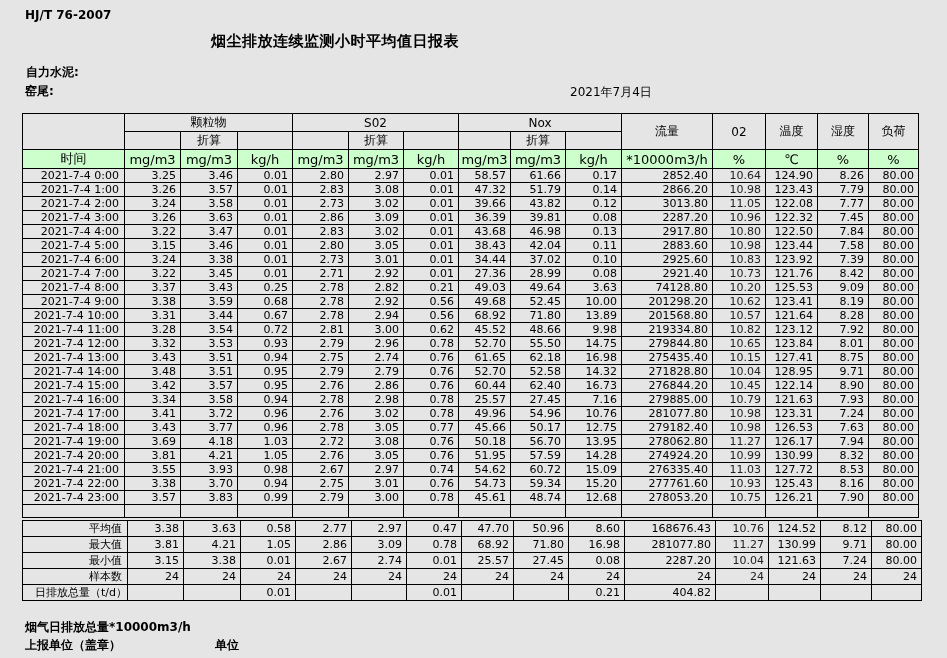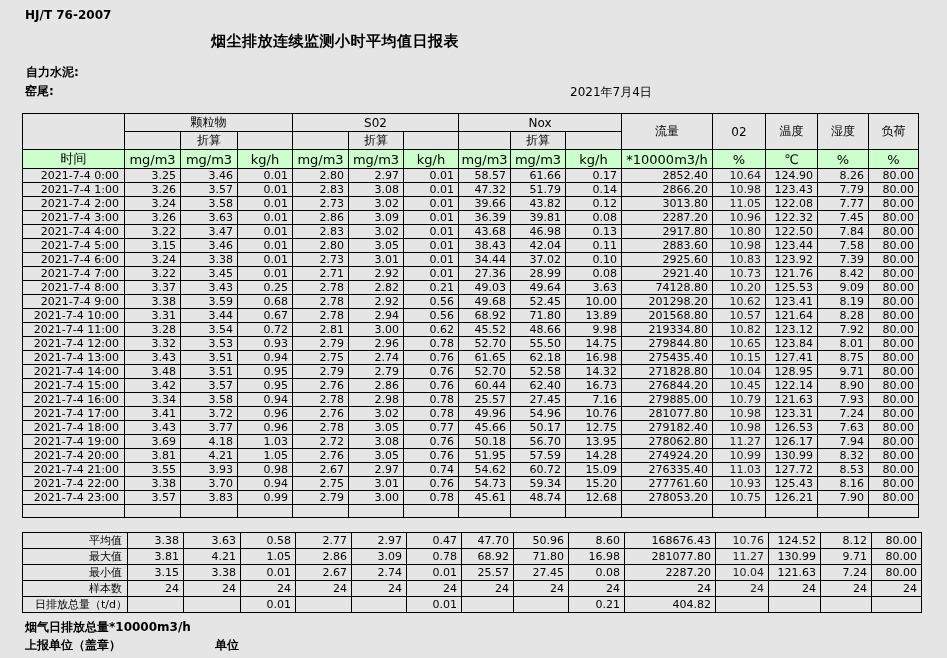--- a/index.html
+++ b/index.html
@@ -24,21 +24,21 @@
     border: 1px solid #000;
     font-size: 11px; font-weight: normal;
     padding: 0; margin: 0;
     overflow: hidden; white-space: nowrap;
   }
   th { text-align: center; }
   .hrow1 th, .hrow2 th { height: 14px; font-size: 12px; }
   .greenrow th { height: 17px; background: var(--hdr-green); font-size: 13px; }
   .hourly td  { height: 13.7px; }
   .spacer td  { height: 13px; }
-  .sumtable { margin-top: 14px; }
+  .sumtable { margin-top: 2px; }
   .sumtable td { height: 12.6px; }
   .c-time { text-align: right; padding-right: 5px; }
   .c-num  { text-align: right; padding-right: 4px; }
   .c-label-left { text-align: left; padding-left: 12px; }
   .c-o2 { color: #222; }
 
   .flue-total  { position: absolute; left: 25px;  top: 619px; font-size: 12px; font-weight: bold; }
   .report-unit { position: absolute; left: 25px;  top: 637px; font-size: 12px; font-weight: bold; }
   .unit-label  { position: absolute; left: 215px; top: 637px; font-size: 12px; font-weight: bold; }
 </style>

